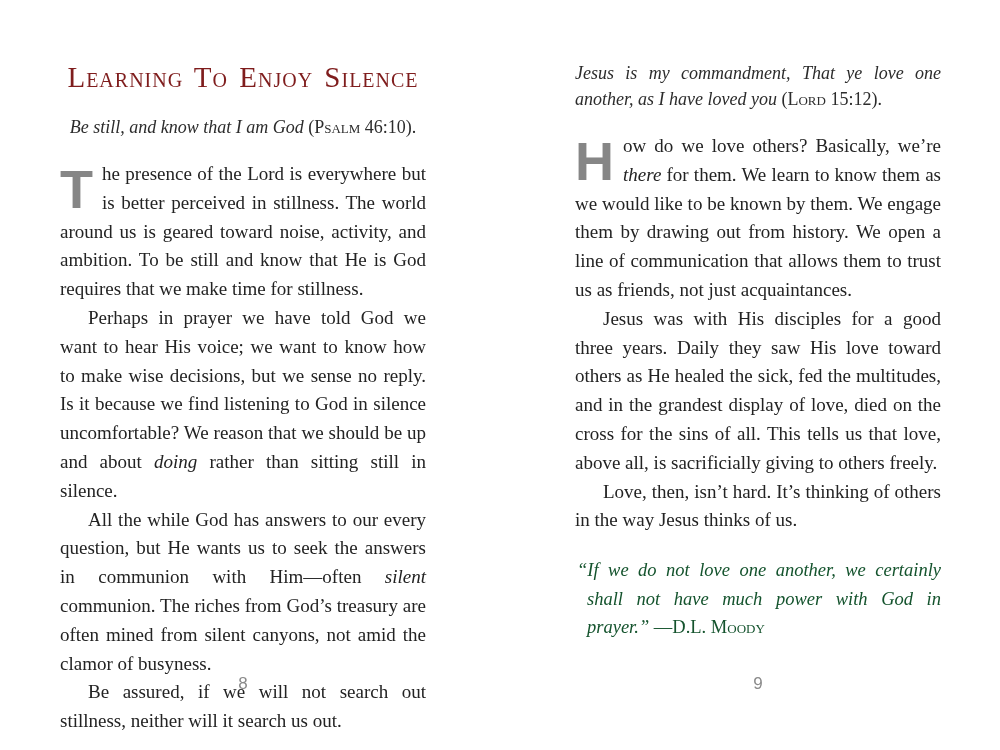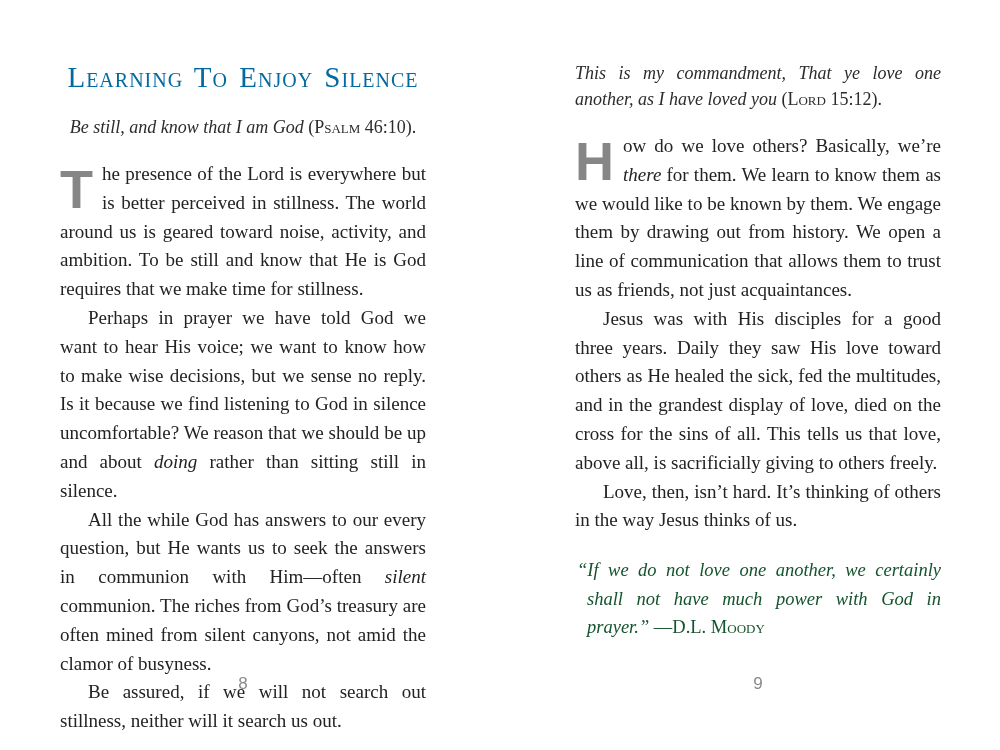--- a/index.html
+++ b/index.html
@@ -21,21 +21,21 @@
   .page-right { left: 575px; }
 
   .title {
     margin: 0 0 20px 0;
     font-size: 29px;
     font-weight: normal;
     font-variant: small-caps;
     letter-spacing: 1px;
     word-spacing: 3px;
     text-align: center;
-    color: #0369a1;
+    color: #7f1d1d;
     line-height: 34px;
   }
   .epigraph {
     font-size: 18px;
     line-height: 26px;
     margin: 0 0 20px 0;
     color: #2c2c2c;
   }
   .epigraph.centered { text-align: center; }
   .epigraph.justified { text-align: justify; }
@@ -92,21 +92,21 @@
     <p><span class="drop-cap">T</span><span><span>he presence of the Lord is everywhere but is better perceived in stillness. The world around us is geared toward noise, activity, and ambition. To be still and know that He is God requires that we make time for stillness.</span></span></p>
     <p class="indented"><span>Perhaps in prayer we have told God we want to hear His voice; we want to know how to make wise decisions, but we sense no reply. Is it because we find listening to God in silence uncomfortable? We reason that we should be up and about </span><span class="it">doing</span><span> rather than sitting still in silence.</span></p>
     <p class="indented"><span>All the while God has answers to our every question, but He wants us to seek the answers in communion with Him—often </span><span class="it">silent</span><span> communion. The riches from God’s treasury are often mined from silent canyons, not amid the clamor of busyness.</span></p>
     <p class="indented"><span>Be assured, if we will not search out stillness, neither will it search us out.</span></p>
   </div>
 
   <div class="folio">8</div>
 </section>
 
 <section class="page page-right">
-  <div class="epigraph justified"><span class="it">This is my commandment, That ye love one another, as I have loved you </span><span>(</span><span class="sc">Lord</span><span> 15:12).</span></div>
+  <div class="epigraph justified"><span class="it">Jesus is my commandment, That ye love one another, as I have loved you </span><span>(</span><span class="sc">Lord</span><span> 15:12).</span></div>
   <div class="body-text">
     <p><span class="drop-cap">H</span><span><span>ow do we love others? Basically, we’re </span><span class="it">there</span><span> for them. We learn to know them as we would like to be known by them. We engage them by drawing out from history. We open a line of communication that allows them to trust us as friends, not just acquaintances.</span></span></p>
     <p class="indented"><span>Jesus was with His disciples for a good three years. Daily they saw His love toward others as He healed the sick, fed the multitudes, and in the grandest display of love, died on the cross for the sins of all. This tells us that love, above all, is sacrificially giving to others freely.</span></p>
     <p class="indented"><span>Love, then, isn’t hard. It’s thinking of others in the way Jesus thinks of us.</span></p>
   </div>
   <div class="pull-quote"><span class="it">“If we do not love one another, we certainly shall not have much power with God in prayer.” </span><span>—</span><span class="sc">D.L. Moody</span></div>
   <div class="folio">9</div>
 </section>
 
 </body></html>

